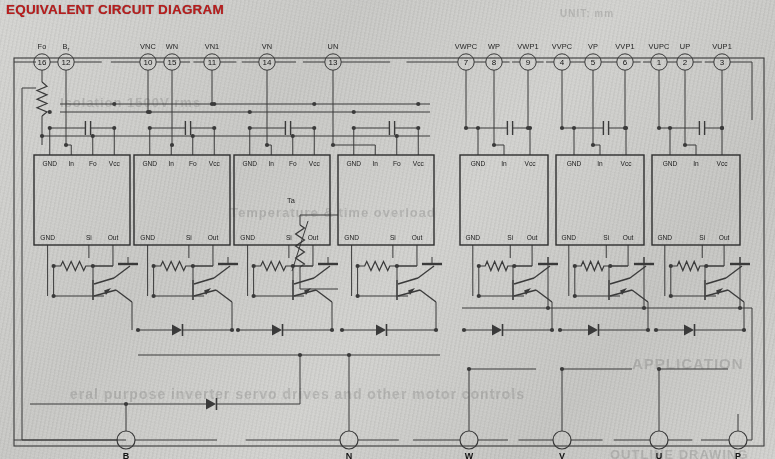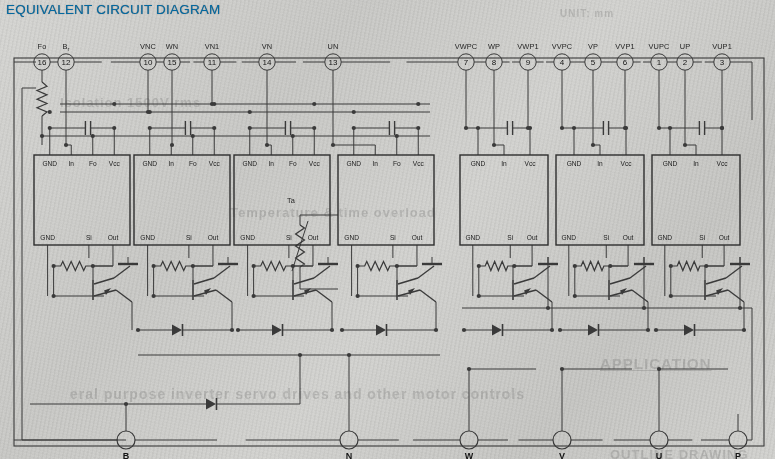--- a/index.html
+++ b/index.html
@@ -25,23 +25,23 @@
     position:absolute;
     color:rgba(70,70,70,0.20);
     font-weight:bold;
     letter-spacing:1px;
     white-space:nowrap;
     user-select:none;
     pointer-events:none;
   }
   #title{
     position:absolute;left:6px;top:2px;
-    font-size:13.5px;font-weight:normal;
+    font-size:13.5px;font-weight:bold;
     letter-spacing:0.2px;
-    color:#0369a1;
+    color:#b91c1c;
     text-shadow:0 0 1px rgba(0,0,0,0.45);
     text-align:right;
   }
   svg{position:absolute;left:0;top:0;}
   .lbl{
     font-family:"Liberation Sans", sans-serif;
     font-size:7.4px;
     fill:#1f1f1f;
     letter-spacing:0.1px;
   }
@@ -62,21 +62,21 @@
     fill:#1c1c1c;
   }
 </style>
 </head>
 <body>
 
 <div id="page"></div>
 
 <div id="ghost-layer">
     <div class="ghost" style="left: 560px; top: 8px; font-size: 10px;">UNIT: mm</div>
-    <div class="ghost" style="left: 600px; top: 355px; font-size: 15px; text-decoration: underline;">APPLICATION</div>
+    <div class="ghost" style="left: 632px; top: 355px; font-size: 15px;">APPLICATION</div>
     <div class="ghost" style="left: 70px; top: 386px; font-size: 14px;">eral purpose inverter servo drives and other motor controls</div>
     <div class="ghost" style="left: 230px; top: 205px; font-size: 13px;">Temperature &amp; time overload</div>
     <div class="ghost" style="left: 60px; top: 95px; font-size: 13px;">Isolation 1500V rms</div>
     <div class="ghost" style="left: 610px; top: 447px; font-size: 13px;">OUTLINE DRAWING</div>
   </div>
 
 <div id="title">EQUIVALENT CIRCUIT DIAGRAM</div>
 
 <svg id="schematic" width="775" height="459">
   <defs>

